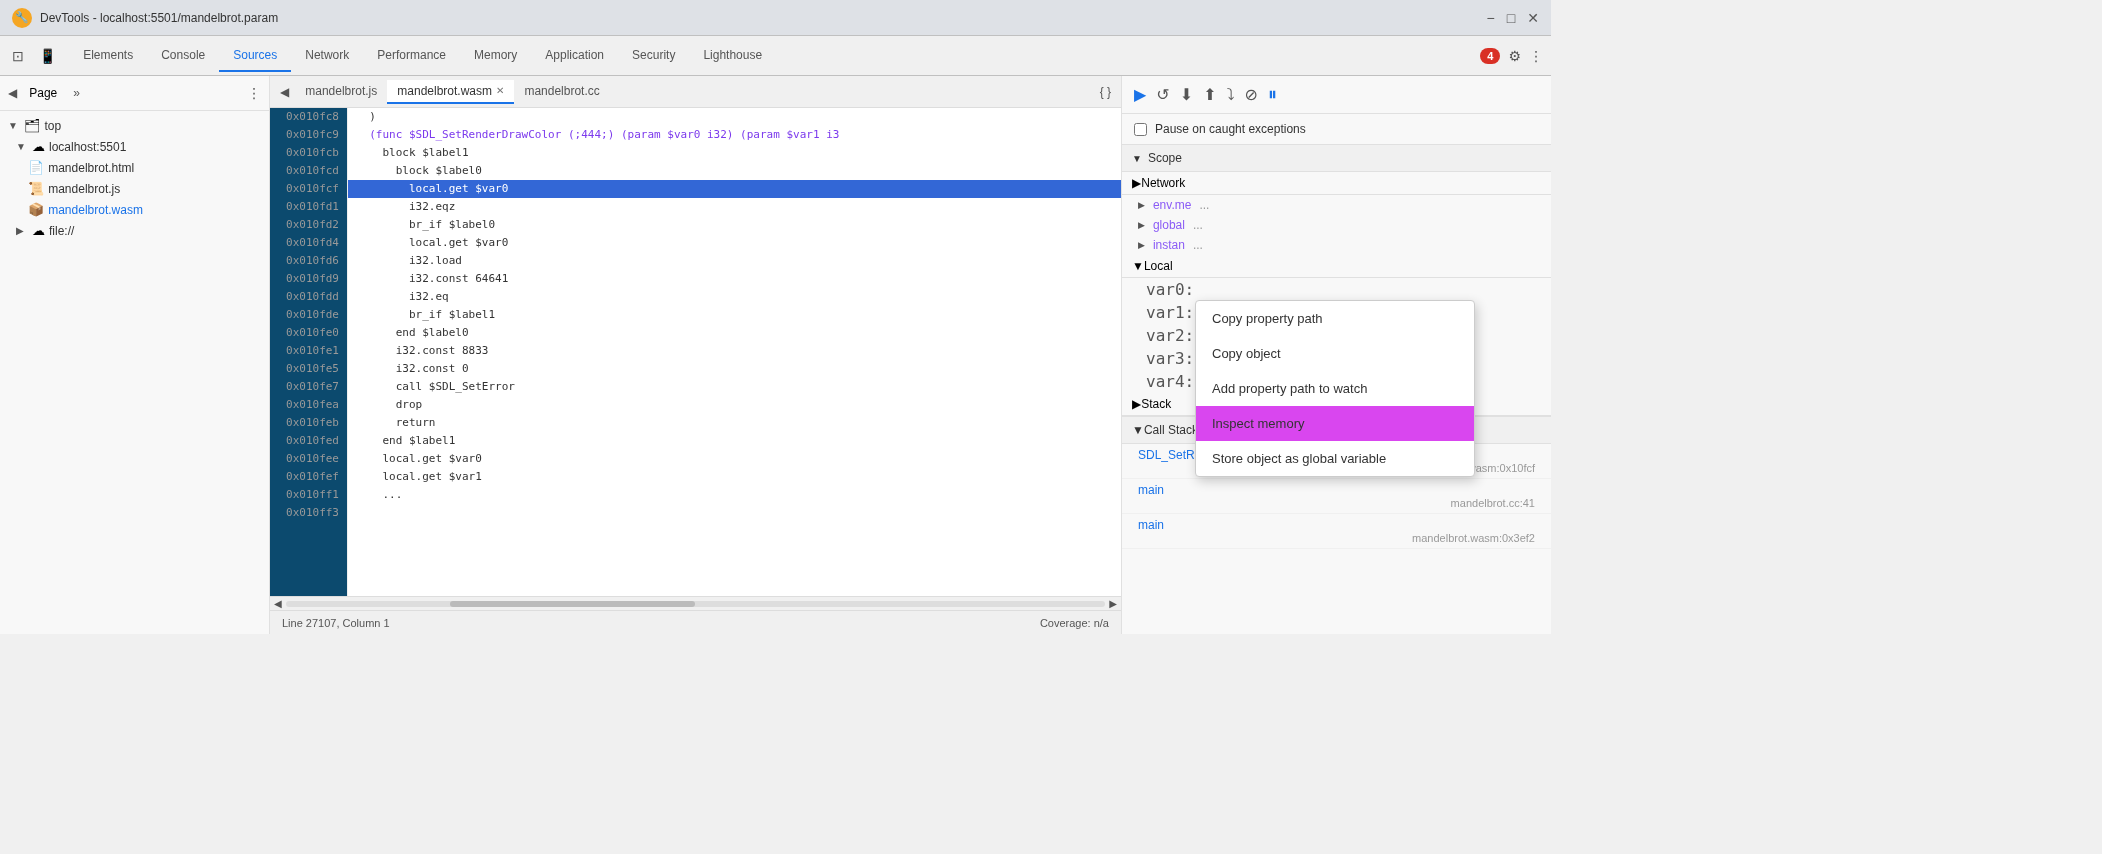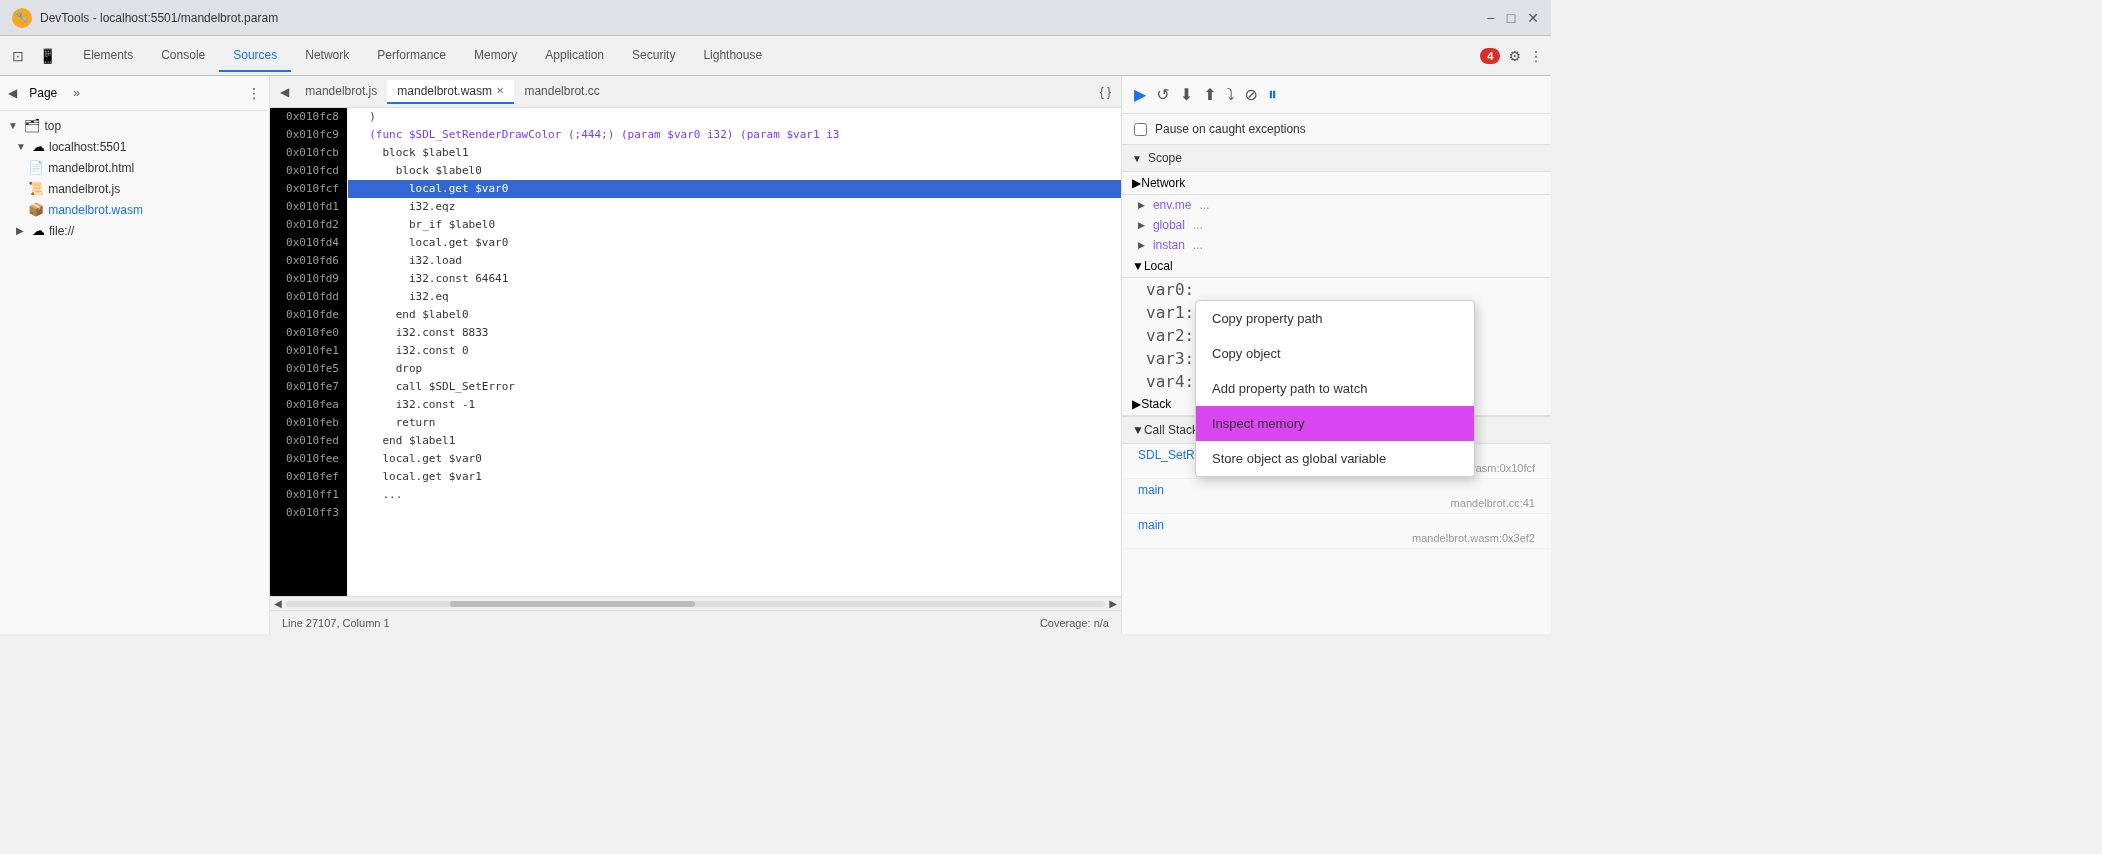--- a/index.html
+++ b/index.html
@@ -53,21 +53,21 @@
     
     .code-area { flex: 1; display: flex; flex-direction: column; background: white; overflow: hidden; }
     .code-tabs { display: flex; align-items: center; background: #f0f0f0; border-bottom: 1px solid #ddd; height: 32px; padding: 0 4px; }
     .code-tab { display: flex; align-items: center; padding: 4px 10px; font-size: 12px; cursor: pointer; color: #555; gap: 4px; border-bottom: 2px solid transparent; }
     .code-tab.active { background: white; color: #333; border-bottom: 2px solid #1a73e8; }
     .code-tab-close { font-size: 10px; color: #777; cursor: pointer; }
     .code-tab-spacer { flex: 1; }
     .code-nav-btn { background: none; border: none; cursor: pointer; font-size: 12px; color: #555; padding: 2px 6px; }
 
     .code-content { flex: 1; overflow: hidden; display: flex; position: relative; }
-    .line-numbers { width: 78px; background: #000000; border-right: 1px solid #eee; padding: 0; overflow: hidden; }
+    .line-numbers { width: 78px; background: #0c4a6e; border-right: 1px solid #eee; padding: 0; overflow: hidden; }
     .line-number { font-family: monospace; font-size: 11px; color: #999; text-align: right; padding: 0 8px; line-height: 18px; white-space: nowrap; }
     .code-lines { flex: 1; overflow: auto; padding: 0; }
     .code-line { font-family: monospace; font-size: 11px; line-height: 18px; padding: 0 8px; white-space: pre; color: #333; }
     .code-line.highlighted { background: #3367d6; color: white; }
     .code-line .purple { color: #7c3aed; }
 
     
     .status-bar { height: 24px; background: #f0f0f0; border-top: 1px solid #ddd; display: flex; align-items: center; padding: 0 12px; font-size: 11px; color: #555; gap: 8px; }
     .status-bar-right { margin-left: auto; }
 
@@ -249,26 +249,26 @@
         <div class="code-line">  <span class="purple">(func $SDL_SetRenderDrawColor (;444;) (param $var0 i32) (param $var1 i3</span></div>
         <div class="code-line">    block $label1</div>
         <div class="code-line">      block $label0</div>
         <div class="code-line highlighted">        local.get $var0</div>
         <div class="code-line">        i32.eqz</div>
         <div class="code-line">        br_if $label0</div>
         <div class="code-line">        local.get $var0</div>
         <div class="code-line">        i32.load</div>
         <div class="code-line">        i32.const 64641</div>
         <div class="code-line">        i32.eq</div>
+        <div class="code-line">        br_if $label1</div>
         <div class="code-line">      end $label0</div>
         <div class="code-line">      i32.const 8833</div>
         <div class="code-line">      i32.const 0</div>
+        <div class="code-line">      call $SDL_SetError</div>
         <div class="code-line">      drop</div>
-        <div class="code-line">      call $SDL_SetError</div>
-        <div class="code-line">      i32.const -1</div>
         <div class="code-line">      return</div>
         <div class="code-line">    end $label1</div>
         <div class="code-line">    local.get $var0</div>
         <div class="code-line">    local.get $var1</div>
         <div class="code-line">    ...</div>
       </div>
     </div>
 
     <div class="bottom-scrollbar">
       <button class="scroll-left-btn">◀</button>

